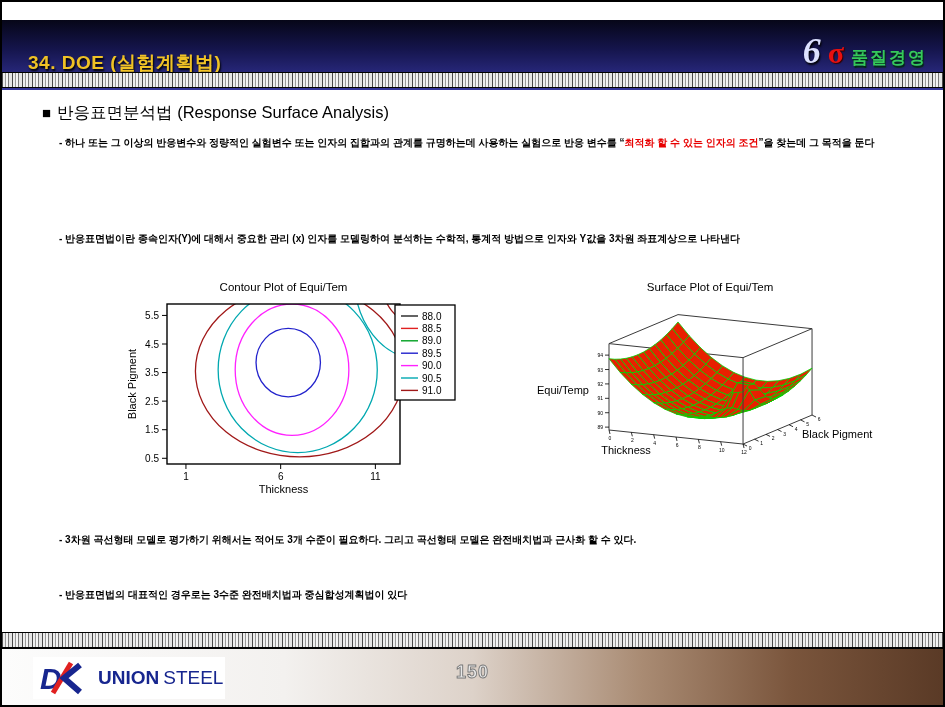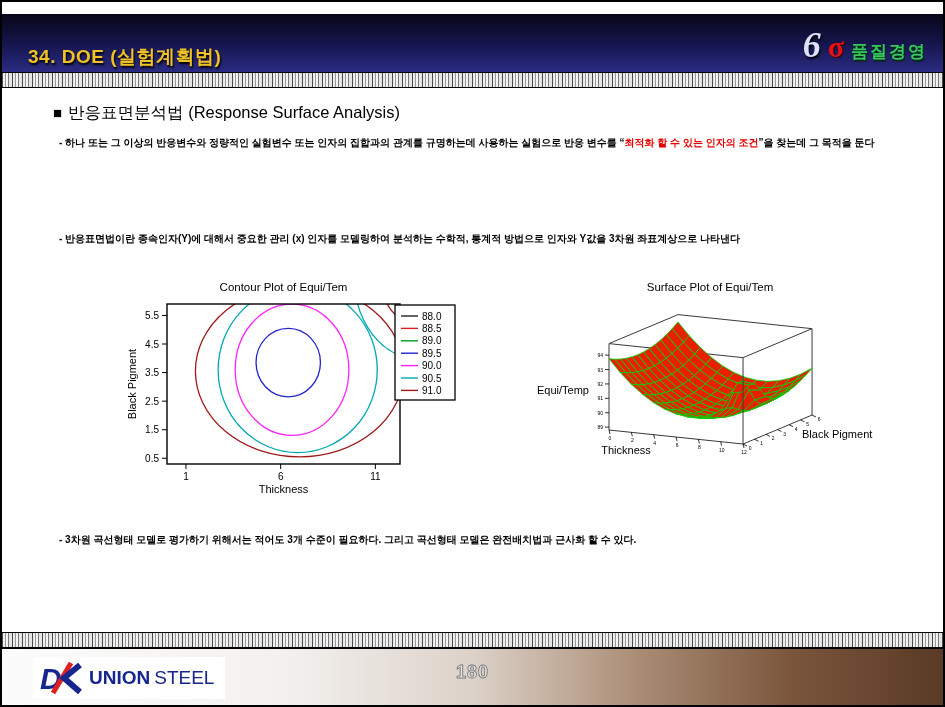--- a/index.html
+++ b/index.html
@@ -3,21 +3,21 @@
 <meta charset="utf-8">
 <style>
   html,body{margin:0;padding:0;background:#888;}
   .slide{
     position:relative;width:945px;height:707px;box-sizing:border-box;
     background:#fff;border:2px solid #000;overflow:hidden;
     font-family:"Liberation Sans",sans-serif;
   }
   
   .header{
-    position:absolute;top:12px;left:0;width:100%;height:70px;
+    position:absolute;top:18px;left:0;width:100%;height:70px;
     background:linear-gradient(180deg,#060618 0%,#14144a 40%,#34349a 100%);
   }
   .slide-title{
     position:absolute;left:26px;top:30px;
     font-size:19px;font-weight:bold;color:#f0c225;letter-spacing:.5px;
     text-shadow:1px 2px 2px #000;
   }
   .sigma-logo{position:absolute;right:16px;top:10px;display:flex;align-items:baseline;gap:7px;}
   .sigma-six{font-family:"Liberation Serif",serif;font-weight:bold;font-style:italic;
     font-size:36px;color:#dde2ff;text-shadow:1px 2px 2px #000;}
@@ -30,21 +30,21 @@
     position:absolute;left:0;width:100%;height:14px;background-color:#f2f2f2;
     background-image:
       repeating-linear-gradient(90deg,#4a4a4a 0 1px,#ededed 1px 3px,#9a9a9a 3px 4px,
         #f4f4f4 4px 6px,#7a7a7a 6px 7px,#e6e6e6 7px 10px),
       linear-gradient(180deg,#bbb 0 2px,transparent 2px 12px,#bbb 12px 14px);
     border-top:1px solid #000;border-bottom:1px solid #000;
   }
   .strip-top{top:70px;}
   .strip-bottom{top:630px;}
   
-  .heading{position:absolute;left:40px;top:100px;font-size:16.5px;color:#000;margin-left:11px;}
+  .heading{position:absolute;left:40px;top:100px;font-size:16.5px;color:#000;}
   .heading .sq{font-size:15px;margin-right:6px;}
   .bullet{
     position:absolute;left:57px;width:858px;
     font-size:10px;font-weight:bold;color:#000;line-height:17.5px;
     padding-left:9px;text-indent:-9px;
   }
   .b1{top:132px;} .b2{top:196px;margin-top:32px;} .b3{top:529px;} .b4{top:584px;}
   .red-em{color:#e80000;}
   
   .chart-svg{position:absolute;}
@@ -54,21 +54,21 @@
   .footer{
     position:absolute;top:646px;left:0;width:100%;height:59px;
     background:linear-gradient(90deg,#fcfcfc 0%,#f3f1ef 30%,#ddd2c9 50%,#a98b73 68%,
       #7a553c 84%,#5a3a26 100%);
     border-top:1px solid #000;
   }
   .logo-box{
     position:absolute;left:31px;top:8px;width:192px;height:42px;background:#fff;
     display:flex;align-items:center;padding-left:7px;box-sizing:border-box;
   }
-  .logo-text{font-size:19px;color:#17268f;margin-left:7px;white-space:nowrap;}
+  .logo-text{font-size:19px;color:#17268f;margin-left:16px;white-space:nowrap;}
   .logo-union{font-weight:bold;}
   .logo-steel{font-weight:normal;margin-left:4px;}
   .page-number{
     position:absolute;left:0;right:0;top:13px;text-align:center;
     font-size:18px;font-weight:bold;letter-spacing:1px;
     color:#e8e8e8;-webkit-text-stroke:0.9px #7a7a7a;text-shadow:0 0 1px #999;
   }
 </style>
 </head>
 <body>
@@ -342,28 +342,29 @@
       <polygon points="189.76999999999998,136.45219999790388 200.94,139.4077937516678 195.19,138.90679604895038 184.01999999999998,135.95119999867453" fill="#e82000" stroke="#00d400" stroke-width="0.8" stroke-linejoin="round"></polygon>
       <polygon points="200.94,139.4077937516678 212.11,140.57428200013294 206.36,140.07457543970645 195.19,138.90679604895038" fill="#e82000" stroke="#00d400" stroke-width="0.8" stroke-linejoin="round"></polygon>
       <polygon points="212.11,140.57428200013294 223.28,139.5880864820968 217.53,139.22463430681034 206.36,140.07457543970645" fill="#e82000" stroke="#00d400" stroke-width="0.8" stroke-linejoin="round"></polygon>
       <polygon points="223.28,139.5880864820968 234.45,130.04672912269152 228.7,132.30845103467922 217.53,139.22463430681034" fill="#e82000" stroke="#00d400" stroke-width="0.8" stroke-linejoin="round"></polygon>
       <polygon points="234.45,130.04672912269152 245.62,104.86755182080208 239.87,114.84740124024822 228.7,132.30845103467922" fill="#e82000" stroke="#00d400" stroke-width="0.8" stroke-linejoin="round"></polygon>
       <polygon points="245.62,104.86755182080208 256.78999999999996,106.97589402009332 251.04,113.98475079053566 239.87,114.84740124024822" fill="#e82000" stroke="#00d400" stroke-width="0.8" stroke-linejoin="round"></polygon>
       <line x1="251.04" y1="166.04" x2="251.04" y2="79.63999999999999" stroke="#3a3a3a" stroke-width="1"></line>
     </svg>
 
   <div class="bullet b3">- 3차원 곡선형태 모델로 평가하기 위해서는 적어도 3개 수준이 필요하다. 그리고 곡선형태 모델은 완전배치법과 근사화 할 수 있다.</div>
+  <div class="bullet b4">- 반응표면법의 대표적인 경우로는 3수준 완전배치법과 중심합성계획법이 있다</div>
 
   <div class="footer">
     <div class="logo-box">
       <svg width="42" height="34" viewBox="0 0 42 34">
         <text x="0" y="28" font-family="Liberation Sans, sans-serif" font-size="30" font-weight="bold" font-style="italic" fill="#17268f">D</text>
         <line x1="31" y1="2" x2="13" y2="32" stroke="#e02020" stroke-width="5"></line>
         <polyline points="40,4 24,17 40,31" fill="none" stroke="#17268f" stroke-width="6"></polyline>
       </svg>
       <span class="logo-text">
         <span class="logo-union">UNION</span><span class="logo-steel">STEEL</span>
       </span>
     </div>
-    <div class="page-number">180</div>
+    <div class="page-number">150</div>
   </div>
 
 </div>
 
 </body></html>

